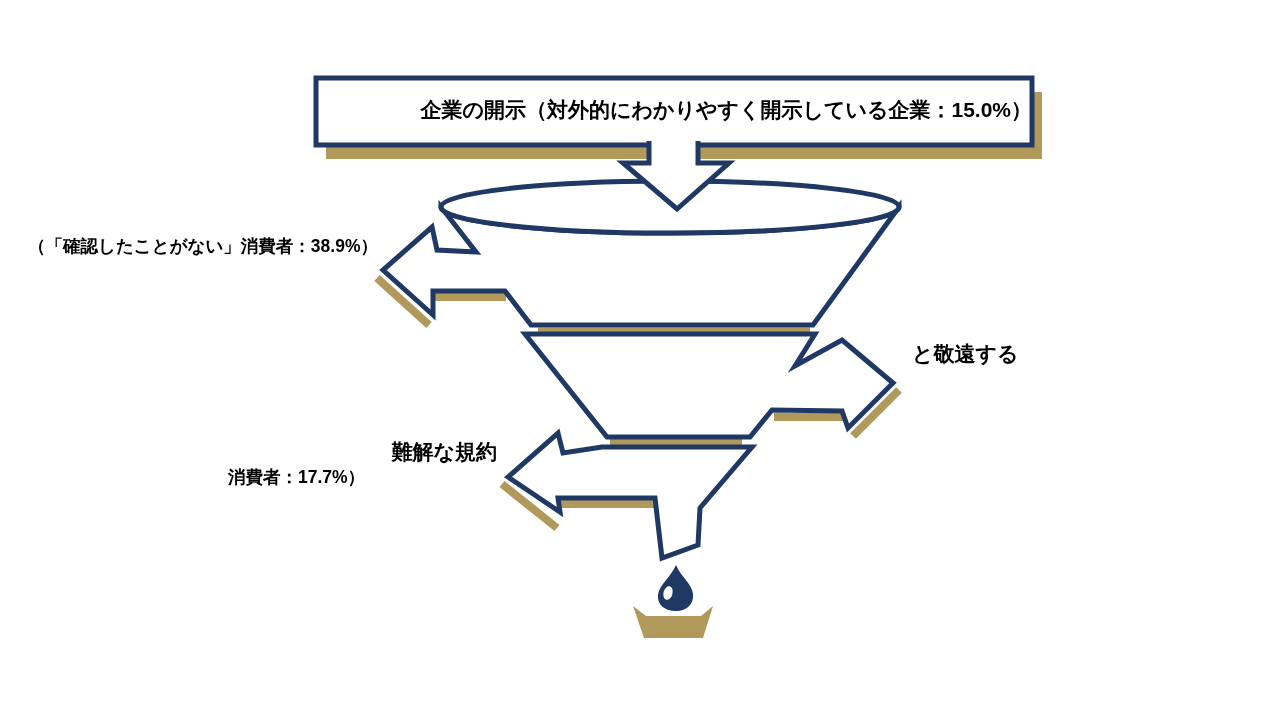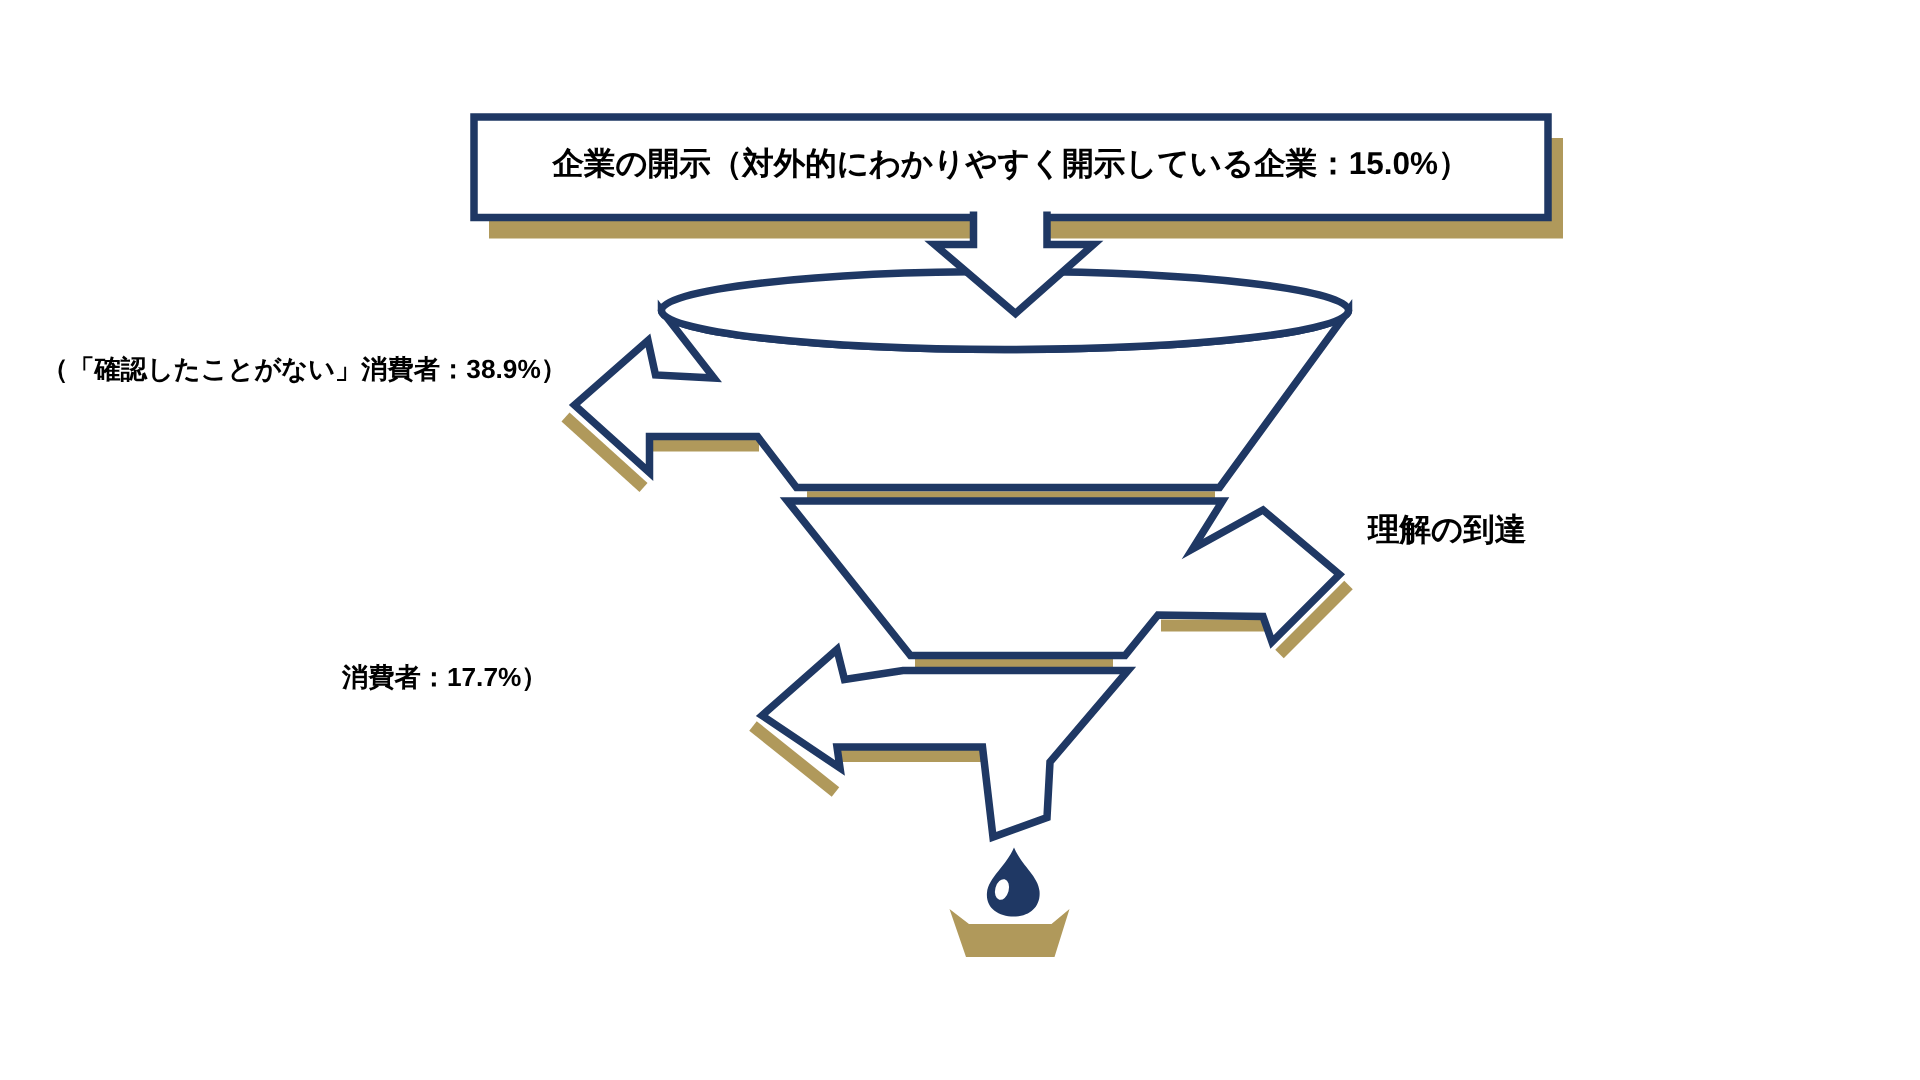--- a/index.html
+++ b/index.html
@@ -19,21 +19,21 @@
   .tanline{fill:none;stroke:var(--tan);}
   .tanfill{fill:var(--tan);stroke:none;}
   .navyfill{fill:var(--navy);stroke:none;}
   .label{
     position:absolute;color:var(--text);font-weight:bold;
     white-space:nowrap;
   }
   .label .l1{font-size:21px;line-height:26px;}
   .label .l2{font-size:17.5px;line-height:24px;text-align:center;}
   .align-right{text-align:right;}
-  .align-center{text-align:center;}
+  .align-center{text-align:right;}
   #title-label{left:316px;top:97px;width:716px;font-size:21px;line-height:27px;}
   #dropout-label-1{left:28px;top:234px;width:324px;}
   #dropout-label-2{left:912px;top:341px;width:365px;}
   #dropout-label-3{left:96px;top:439px;width:401px;}
   #outcome-label{left:726px;top:563px;width:540px;}
 </style>
 </head>
 <body>
 
 <div id="stage">
@@ -69,23 +69,24 @@
 
   <div class="label align-center" id="title-label">
     <div class="l1">企業の開示（対外的にわかりやすく開示している企業：15.0%）</div>
   </div>
 
   <div class="label align-right" id="dropout-label-1">
     <div class="l2">（「確認したことがない」消費者：38.9%）</div>
   </div>
 
   <div class="label" id="dropout-label-2">
-    <div class="l1">理解の到達</div>
+    <div class="l1">と敬遠する</div>
   </div>
 
   <div class="label align-right" id="dropout-label-3">
+    <div class="l1">難解な規約</div>
     <div class="l2">消費者：17.7%）</div>
   </div>
 
   <div class="label" id="outcome-label">
   </div>
 
 </div>
 
 </body></html>

